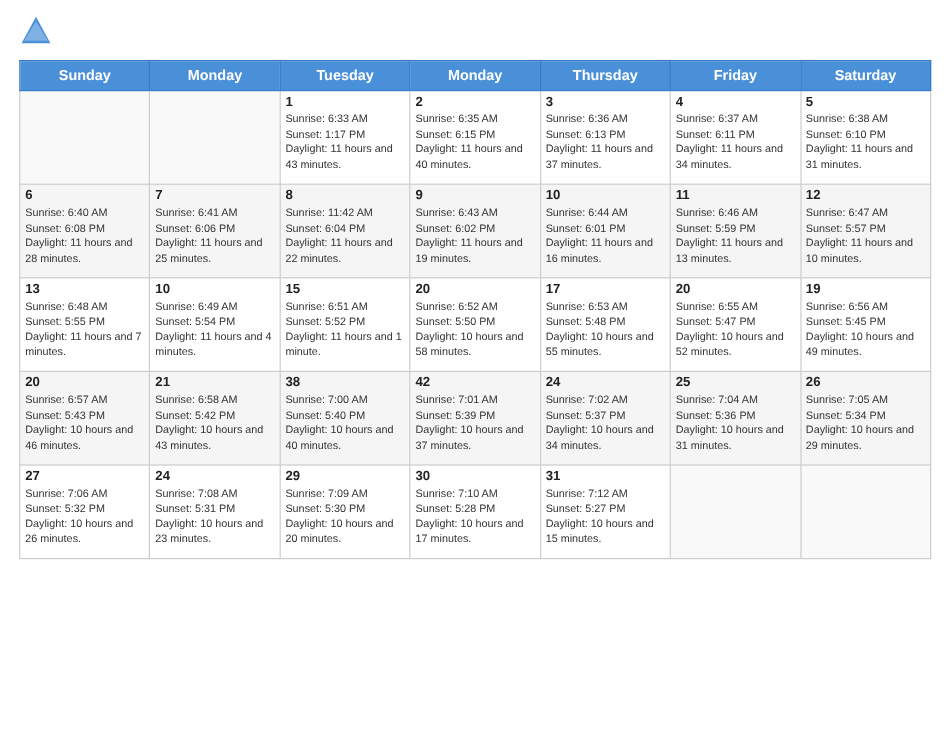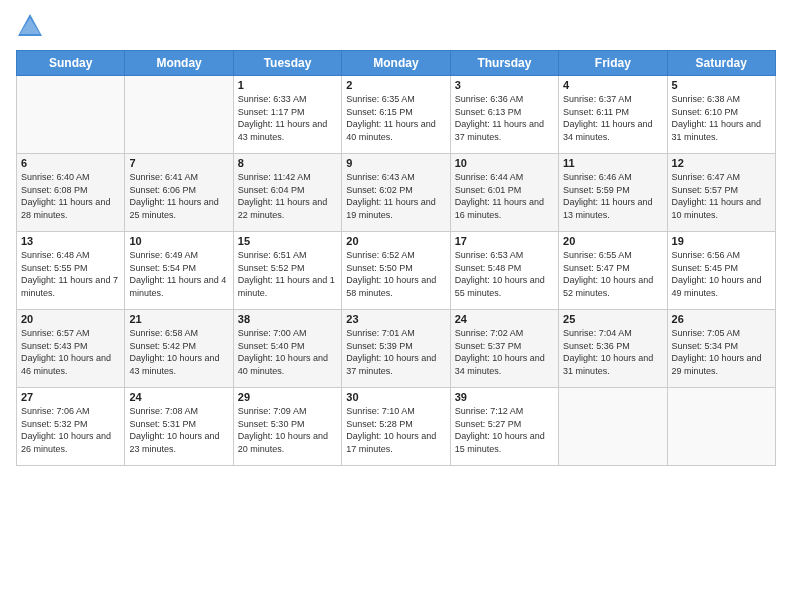--- a/index.html
+++ b/index.html
@@ -289,21 +289,21 @@
 and 43 minutes.</div>
           </td>
           <td>
             <span class="day-number">38</span>
             <div class="day-info">Sunrise: 7:00 AM
 Sunset: 5:40 PM
 Daylight: 10 hours
 and 40 minutes.</div>
           </td>
           <td>
-            <span class="day-number">23</span>
+            <span class="day-number">42</span>
             <div class="day-info">Sunrise: 7:01 AM
 Sunset: 5:39 PM
 Daylight: 10 hours
 and 37 minutes.</div>
           </td>
           <td>
             <span class="day-number">24</span>
             <div class="day-info">Sunrise: 7:02 AM
 Sunset: 5:37 PM
 Daylight: 10 hours
@@ -347,21 +347,21 @@
 and 20 minutes.</div>
           </td>
           <td>
             <span class="day-number">30</span>
             <div class="day-info">Sunrise: 7:10 AM
 Sunset: 5:28 PM
 Daylight: 10 hours
 and 17 minutes.</div>
           </td>
           <td>
-            <span class="day-number">39</span>
+            <span class="day-number">31</span>
             <div class="day-info">Sunrise: 7:12 AM
 Sunset: 5:27 PM
 Daylight: 10 hours
 and 15 minutes.</div>
           </td>
           <td class="empty-cell"></td>
           <td class="empty-cell"></td>
         </tr>
       </tbody>
   </table>

